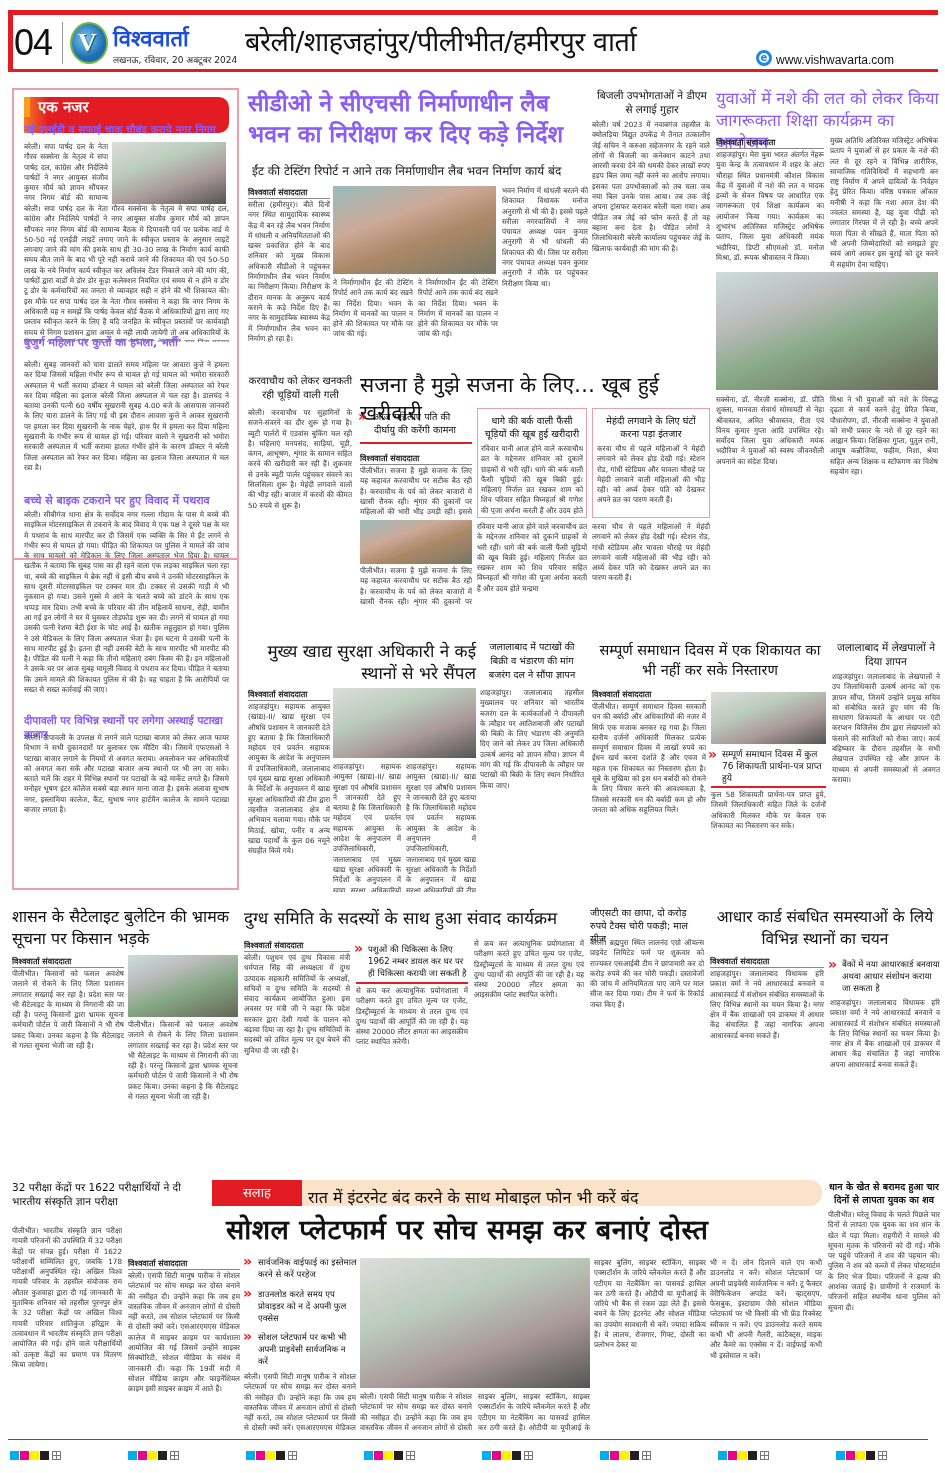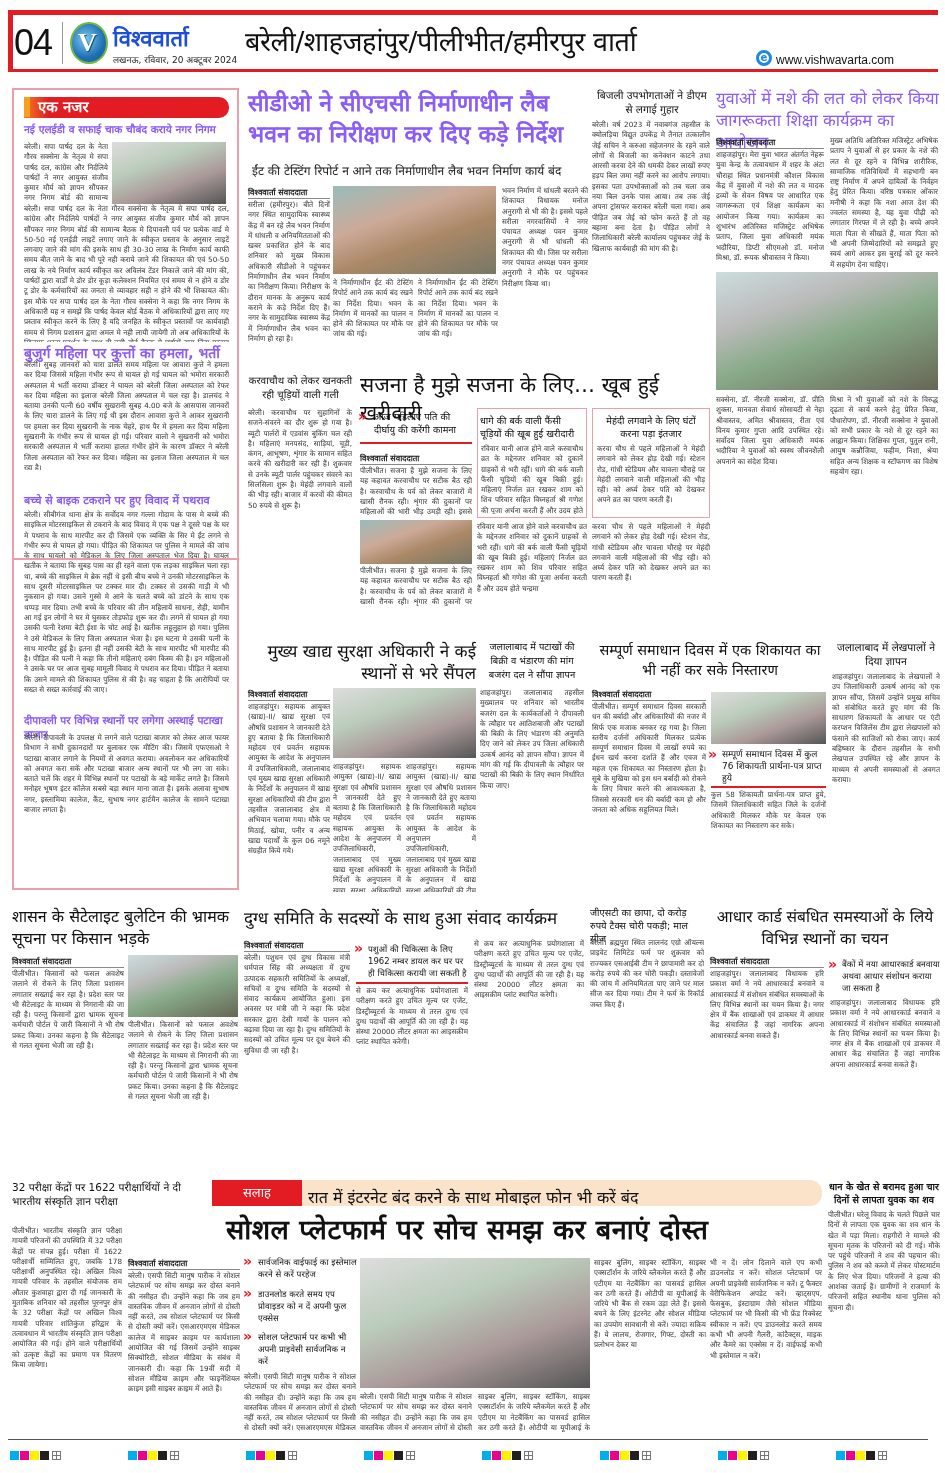--- a/index.html
+++ b/index.html
@@ -11,21 +11,21 @@
 .logo{left:70px;top:22px;width:38px;height:42px;border-radius:50%;background:radial-gradient(circle at 40% 40%,#7cc8f0,#1f6fb4 60%,#1a5a90);border:2px solid #6fb93f}
 .logo-v{left:78px;top:28px;font-family:"Liberation Serif",serif;font-size:26px;font-weight:bold;color:#fff;text-shadow:1px 1px 0 #155}
 .brand{left:113px;top:22px;font-size:22px;font-weight:bold;color:#1d4ed8}
 .dateline{left:113px;top:53px;font-size:9px;color:#222}
 .region{left:245px;top:22px;font-size:27px;color:#111;letter-spacing:-0.5px}
 .site{left:776px;top:53px;font-size:12px;color:#111;font-family:"Liberation Sans",sans-serif}
 .ie-icon{left:756px;top:50px;width:16px;height:16px;border-radius:50%;border:3px solid #1e88e5;color:#1e88e5;font-size:10px;line-height:10px;text-align:center;font-weight:bold}
 .col-txt{font-size:7.2px;line-height:10.3px;color:#333;text-align:justify;overflow:hidden}
 .box-left{left:12px;top:88px;width:227px;height:472px;border:2px solid #e8a0ab}
 .box-left2{left:12px;top:560px;width:227px;height:330px;border:2px solid #e8a0ab;border-top:none}
-.eknazar{left:24px;top:97px;width:205px;height:21px;background:linear-gradient(90deg,#f47c20,#e31b23 12%,#e31b23);border-radius:0 10px 10px 0;color:#fff;font-size:15px;font-weight:bold;padding-left:14px;line-height:20px}
+.eknazar{left:24px;top:97px;width:205px;height:36px;background:linear-gradient(90deg,#f47c20,#e31b23 12%,#e31b23);border-radius:0 10px 10px 0;color:#fff;font-size:15px;font-weight:bold;padding-left:14px;line-height:20px}
 .eknazar-strip{left:24px;top:97px;width:6px;height:20px;background:#f7a020}
 .h3{font-weight:bold;color:#8b5cf6}
 .photo{background:linear-gradient(160deg,#9bb 0%,#ca9 35%,#a86 60%,#776 100%)}
 .photo2{background:linear-gradient(160deg,#cdd 0%,#bbb 30%,#8a8 55%,#665 100%)}
 .photo3{background:linear-gradient(160deg,#ddd 0%,#bcb 35%,#a99 65%,#555 100%)}
 .byline{font-size:8px;font-weight:bold;color:#222;border-bottom:1px solid #888;padding-bottom:1px}
 .pinkbox{border:1.5px solid #e8a0ab}
 .redrule{height:2px;background:#e31b23}
 .bullet{color:#e31b23;font-weight:bold;font-size:14px}
 .salah-bar{left:212px;top:1180px;width:610px;height:26px;background:#fbe3c9;border-radius:0 12px 12px 0}
@@ -51,21 +51,21 @@
 <div class="abs box-left2"></div>
 <div class="abs eknazar">एक नजर</div>
 <div class="abs eknazar-strip"></div>
 
 <div class="abs h3" style="left:24px;top:122px;width:210px;font-size:10.5px">नई एलईडी व सफाई चाक चौबंद कराये नगर निगम</div>
 <div class="abs photo3" style="left:112px;top:142px;width:114px;height:62px"></div>
 <div class="abs col-txt" style="left:24px;top:142px;width:84px;height:62px">बरेली। सपा पार्षद दल के नेता गौरव सक्सेना के नेतृत्व मे सपा पार्षद दल, कांग्रेस और निर्दलिये पार्षदों ने नगर आयुक्त संजीव कुमार मौर्य को ज्ञापन सौंपकर नगर निगम बोर्ड की सामान्य बैठक मे दिपावली पर्व पर प्रत्येक वार्ड मे 50-50 नई एलईडी लाइटें लगाए जाने के स्वीकृत प्रस्ताव के अनुसार लाइटें लगवाए जाने की मांग की इसके साथ ही 30-30 लाख के निर्माण कार्य काफी समय बीत जाने के बाद भी पूरे नही कराये जाने की शिकायत की एवं 50-50 लाख के नये निर्माण कार्य स्वीकृत कर अविलंब टेंडर निकाले जाने की मांग की, पार्षदों द्वारा वार्डों मे डोर डोर कूड़ा कलेक्शन नियमित एवं समय से न होने व डोर टू डोर के कर्मचारियों का जनता से व्यावहार सही न होने की भी शिकायत की। इस मौके पर सपा पार्षद दल के नेता गौरव सक्सेना ने कहा कि नगर निगम के अधिकारी यह न समझें कि पार्षद केवल बोर्ड बैठक मे अधिकारियों द्वारा लाए गए प्रस्ताव स्वीकृत करने के लिए है यदि जनहित के स्वीकृत प्रस्तावों पर कार्यवाही समय से निगम प्रशासन द्वारा अमल मे नही लायी जायेगी तो अब अधिकारियों के खिलाफ धरना-प्रदर्शन के साथ ही उसी बोर्ड बैठक मे पार्षदों द्वारा निंदा प्रस्ताव भी लाया जाएगा। ज्ञापन देने वालों मे सपा पार्षद दल के नेता गौरव सक्सेना के साथ अब्दुल कय्यूम मुन्ना, शमीम अहमद, अतीक सुल्तानी, मो. नासिर, रईस मिया अब्बासी, गुलशेर, मो. शाकिर, लईक खान, सलमान, मेहशर, सनी मिर्जा, सादिक अंसारी आदि प्रमुख रूप से मौजूद रहे।</div>
 <div class="abs col-txt" style="left:24px;top:204px;width:205px;height:138px;text-indent:-9999px"></div>
 <div class="abs col-txt" style="left:24px;top:204px;width:205px;height:138px">बरेली। सपा पार्षद दल के नेता गौरव सक्सेना के नेतृत्व मे सपा पार्षद दल, कांग्रेस और निर्दलिये पार्षदों ने नगर आयुक्त संजीव कुमार मौर्य को ज्ञापन सौंपकर नगर निगम बोर्ड की सामान्य बैठक मे दिपावली पर्व पर प्रत्येक वार्ड मे 50-50 नई एलईडी लाइटें लगाए जाने के स्वीकृत प्रस्ताव के अनुसार लाइटें लगवाए जाने की मांग की इसके साथ ही 30-30 लाख के निर्माण कार्य काफी समय बीत जाने के बाद भी पूरे नही कराये जाने की शिकायत की एवं 50-50 लाख के नये निर्माण कार्य स्वीकृत कर अविलंब टेंडर निकाले जाने की मांग की, पार्षदों द्वारा वार्डों मे डोर डोर कूड़ा कलेक्शन नियमित एवं समय से न होने व डोर टू डोर के कर्मचारियों का जनता से व्यावहार सही न होने की भी शिकायत की। इस मौके पर सपा पार्षद दल के नेता गौरव सक्सेना ने कहा कि नगर निगम के अधिकारी यह न समझें कि पार्षद केवल बोर्ड बैठक मे अधिकारियों द्वारा लाए गए प्रस्ताव स्वीकृत करने के लिए है यदि जनहित के स्वीकृत प्रस्तावों पर कार्यवाही समय से निगम प्रशासन द्वारा अमल मे नही लायी जायेगी तो अब अधिकारियों के खिलाफ धरना-प्रदर्शन के साथ ही उसी बोर्ड बैठक मे पार्षदों द्वारा निंदा प्रस्ताव भी लाया जाएगा। ज्ञापन देने वालों मे सपा पार्षद दल के नेता गौरव सक्सेना के साथ अब्दुल कय्यूम मुन्ना, शमीम अहमद, अतीक सुल्तानी, मो. नासिर, रईस मिया अब्बासी, गुलशेर, मो. शाकिर, लईक खान, सलमान, मेहशर, सनी मिर्जा, सादिक अंसारी आदि प्रमुख रूप से मौजूद रहे।</div>
 
-<div class="abs h3" style="left:24px;top:343px;width:210px;font-size:14px">बुजुर्ग महिला पर कुत्तों का हमला, भर्ती</div>
+<div class="abs h3" style="left:24px;top:334px;width:210px;font-size:11px">बुजुर्ग महिला पर कुत्तों का हमला, भर्ती</div>
 <div class="abs col-txt" style="left:24px;top:360px;width:205px;height:110px">बरेली। सुबह जानवरों को चारा डालते समय महिला पर आवारा कुत्ते ने हमला कर दिया जिससे महिला गंभीर रूप से घायल हो गई घायल को भमोरा सरकारी अस्पताल मे भर्ती कराया डॉक्टर ने घायल को बरेली जिला अस्पताल को रेफर कर दिया महिला का इलाज बरेली जिला अस्पताल मे चल रहा है। डालचंद ने बताया उनकी पत्नी 60 वर्षीय सुखरानी सुबह 4.00 बजे के आसपास जानवरों के लिए चारा डालने के लिए गई थी इस दौरान आवारा कुत्ते ने आकर सुखरानी पर हमला कर दिया सुखरानी के नाक चेहरे, हाथ पैर मे हमला कर दिया महिला सुखरानी के गंभीर रूप से घायल हो गई। परिवार वालो ने सुखरानी को भमोरा सरकारी अस्पताल मे भर्ती कराया हालत गंभीर होने के कारण डॉक्टर ने बरेली जिला अस्पताल को रेफर कर दिया। महिला का इलाज जिला अस्पताल मे चल रहा है।</div>
 
 <div class="abs h3" style="left:24px;top:492px;width:210px;font-size:11px">बच्चे से बाइक टकराने पर हुए विवाद में पथराव</div>
 <div class="abs col-txt" style="left:24px;top:510px;width:205px;height:202px">बरेली। सीबीगंज थाना क्षेत्र के सर्वोदय नगर गल्ला गोदाम के पास मे बच्चे की साइकिल मोटरसाइकिल से टकराने के बाद विवाद मे एक पक्ष ने दूसरे पक्ष के घर मे पथराव के साथ मारपीट कर दी जिसमे एक व्यक्ति के सिर मे ईंट लगने से गंभीर रूप से घायल हो गया। पीड़ित की शिकायत पर पुलिस ने मामले की जांच के साथ घायलो को मेडिकल के लिए जिला अस्पताल भेज दिया है। घायल खतीक ने बताया कि सुबह पास का ही रहने वाला एक लड़का साइकिल चला रहा था, बच्चे की साइकिल मे ब्रेक नहीं थे इसी बीच बच्चे ने उनकी मोटरसाइकिल के साथ दूसरी मोटरसाइकिल पर टक्कर मार दी। टक्कर से उसकी गाड़ी मे भी नुकसान हो गया। उसने गुस्से मे आने के चलते बच्चे को डांटने के साथ एक थप्पड़ मार दिया। तभी बच्चे के परिवार की तीन महिलायें साधना, रोही, यामीन आ गई इन लोगों ने घर मे घुसकर तोड़फोड़ शुरू कर दी। लगने से घायल हो गया उसकी पत्नी रेशमा बेटी ईशा के चोट आई है। खतीक लहूलुहान हो गया। पुलिस ने उसे मेडिकल के लिए जिला अस्पताल भेजा है। इस घटना मे उसकी पत्नी के साथ मारपीट हुई है। इतना ही नहीं उसकी बेटी के साथ मारपीट भी मारपीट की है। पीड़ित की पत्नी ने कहा कि तीनो महिलाएं दबंग किस्म की है। इन महिलाओं ने उसके घर पर आज सुबह मामूली विवाद मे पथराव कर दिया। पीड़ित ने बताया कि उसने मामले की शिकायत पुलिस से की है। वह चाहता है कि आरोपियों पर सख्त से सख्त कार्रवाई की जाए।</div>
 
 <div class="abs h3" style="left:24px;top:713px;width:212px;font-size:10.5px">दीपावली पर विभिन्न स्थानों पर लगेगा अस्थाई पटाखा बाजार</div>
 <div class="abs col-txt" style="left:24px;top:733px;width:205px;height:150px">बरेली। दीपावली के उपलक्ष मे लगने वाले पटाखा बाजार को लेकर आज फायर विभाग ने सभी दुकानदारों पर बुलाकर एक मीटिंग की। जिसमें एफएसओ ने पटाखा बाजार लगाने के नियमों से अवगत कराया। अवलोकन कर अधिकारियों को अवगत करा सकें और पटाखा बाजार अन्य स्थानों पर भी लग जा सके। बताते चलें कि शहर मे विभिन्न स्थानों पर पटाखों के बड़े मार्केट लगते है। जिसमे मनोहर भूषण इंटर कॉलेज सबसे बड़ा स्थान माना जाता है। इसके अलावा सुभाष नगर, इस्लामिया कालेज, कैंट, सुभाष नगर हार्टमैन कालेज के सामने पटाखा बाजार लगता है।</div>
 
 <div class="abs h3" style="left:248px;top:88px;width:340px;font-size:23px;line-height:31px">सीडीओ ने सीएचसी निर्माणाधीन लैब भवन का निरीक्षण कर दिए कड़े निर्देश</div>
 <div class="abs" style="left:252px;top:162px;width:336px;font-size:12px;color:#222">ईंट की टेस्टिंग रिपोर्ट न आने तक निर्माणाधीन लैब भवन निर्माण कार्य बंद</div>
@@ -92,21 +92,21 @@
 
 <div class="abs" style="left:360px;top:370px;width:340px;font-size:21px">सजना है मुझे सजना के लिए… खूब हुई खरीदारी</div>
 <div class="abs bullet" style="left:358px;top:408px">»</div>
 <div class="abs" style="left:374px;top:410px;width:100px;font-size:9.5px;line-height:13px">आज महिलाएं पति की दीर्घायु की करेंगी कामना</div>
 <div class="abs redrule" style="left:360px;top:442px;width:112px"></div>
 <div class="abs byline" style="left:360px;top:452px;width:112px">विश्ववार्ता संवाददाता</div>
 <div class="abs col-txt" style="left:360px;top:466px;width:112px;height:50px">पीलीभीत। सजना है मुझे सजना के लिए यह कहावत करवाचौथ पर सटीक बैठ रही है। करवाचौथ के पर्व को लेकर बाजारों में खासी रौनक रही। शृंगार की दुकानों पर महिलाओं की भारी भीड़ उमड़ी रही। इससे बाजार गुलजार नजर आये। जमकर बिक्री होने से व्यापारियों के चेहरे खिले रहे।</div>
 <div class="abs photo" style="left:360px;top:520px;width:112px;height:44px"></div>
 <div class="abs col-txt" style="left:360px;top:566px;width:112px;height:40px">पीलीभीत। सजना है मुझे सजना के लिए यह कहावत करवाचौथ पर सटीक बैठ रही है। करवाचौथ के पर्व को लेकर बाजारों में खासी रौनक रही। शृंगार की दुकानों पर महिलाओं की भारी भीड़ उमड़ी रही। इससे बाजार गुलजार नजर आये। जमकर बिक्री होने से व्यापारियों के चेहरे खिले रहे।</div>
 <div class="abs pinkbox" style="left:477px;top:408px;width:110px;height:110px"></div>
-<div class="abs" style="left:480px;top:414px;width:104px;font-size:9.5px;line-height:13px">धागे की बर्क वाली फैंसी चूड़ियों की खूब हुई खरीदारी</div>
+<div class="abs" style="left:480px;top:414px;width:104px;font-size:9.5px;text-align:center;line-height:13px">धागे की बर्क वाली फैंसी चूड़ियों की खूब हुई खरीदारी</div>
 <div class="abs col-txt" style="left:481px;top:444px;width:102px;height:70px">रविवार यानी आज होने वाले करवाचौथ व्रत के मद्देनजर शनिवार को दुकानें ग्राहकों से भरी रहीं। धागे की बर्क वाली फैंसी चूड़ियों की खूब बिक्री हुई। महिलाएं निर्जल व्रत रखकर शाम को शिव परिवार सहित विघ्नहर्ता श्री गणेश की पूजा अर्चना करती हैं और उदय होते चन्द्रमा</div>
 <div class="abs col-txt" style="left:477px;top:522px;width:110px;height:86px">रविवार यानी आज होने वाले करवाचौथ व्रत के मद्देनजर शनिवार को दुकानें ग्राहकों से भरी रहीं। धागे की बर्क वाली फैंसी चूड़ियों की खूब बिक्री हुई। महिलाएं निर्जल व्रत रखकर शाम को शिव परिवार सहित विघ्नहर्ता श्री गणेश की पूजा अर्चना करती हैं और उदय होते चन्द्रमा</div>
 <div class="abs pinkbox" style="left:592px;top:408px;width:118px;height:110px"></div>
 <div class="abs" style="left:596px;top:414px;width:110px;font-size:9.5px;text-align:center;line-height:13px">मेहंदी लगवाने के लिए घंटों करना पड़ा इंतजार</div>
 <div class="abs col-txt" style="left:597px;top:444px;width:108px;height:70px">करवा चौथ से पहले महिलाओं ने मेहंदी लगवाने को लेकर होड़ देखी गई। स्टेशन रोड, गांधी स्टेडियम और चावला चौराहे पर मेहंदी लगवाने वाली महिलाओं की भीड़ रही। को अर्घ्य देकर पति को देखकर अपने व्रत का पारण करती हैं।</div>
 <div class="abs col-txt" style="left:592px;top:522px;width:118px;height:86px">करवा चौथ से पहले महिलाओं ने मेहंदी लगवाने को लेकर होड़ देखी गई। स्टेशन रोड, गांधी स्टेडियम और चावला चौराहे पर मेहंदी लगवाने वाली महिलाओं की भीड़ रही। को अर्घ्य देकर पति को देखकर अपने व्रत का पारण करती हैं।</div>
 
 <div class="abs" style="left:248px;top:640px;width:228px;font-size:17px;text-align:right;line-height:22px">मुख्य खाद्य सुरक्षा अधिकारी ने कई स्थानों से भरे सैंपल</div>
 <div class="abs byline" style="left:248px;top:688px;width:82px">विश्ववार्ता संवाददाता</div>
 <div class="abs col-txt" style="left:248px;top:702px;width:82px;height:190px">शाहजहांपुर। सहायक आयुक्त (खाद्य)-II/ खाद्य सुरक्षा एवं औषधि प्रशासन ने जानकारी देते हुए बताया है कि जिलाधिकारी महोदय एवं प्रवर्तन सहायक आयुक्त के आदेश के अनुपालन में उपजिलाधिकारी, जलालाबाद एवं मुख्य खाद्य सुरक्षा अधिकारी के निर्देशों के अनुपालन में खाद्य सुरक्षा अधिकारियों की टीम द्वारा तहसील जलालाबाद क्षेत्र में अभियान चलाया गया। मौके पर मिठाई, खोया, पनीर व अन्य खाद्य पदार्थों के कुल 06 नमूने संग्रहीत किये गये।</div>

